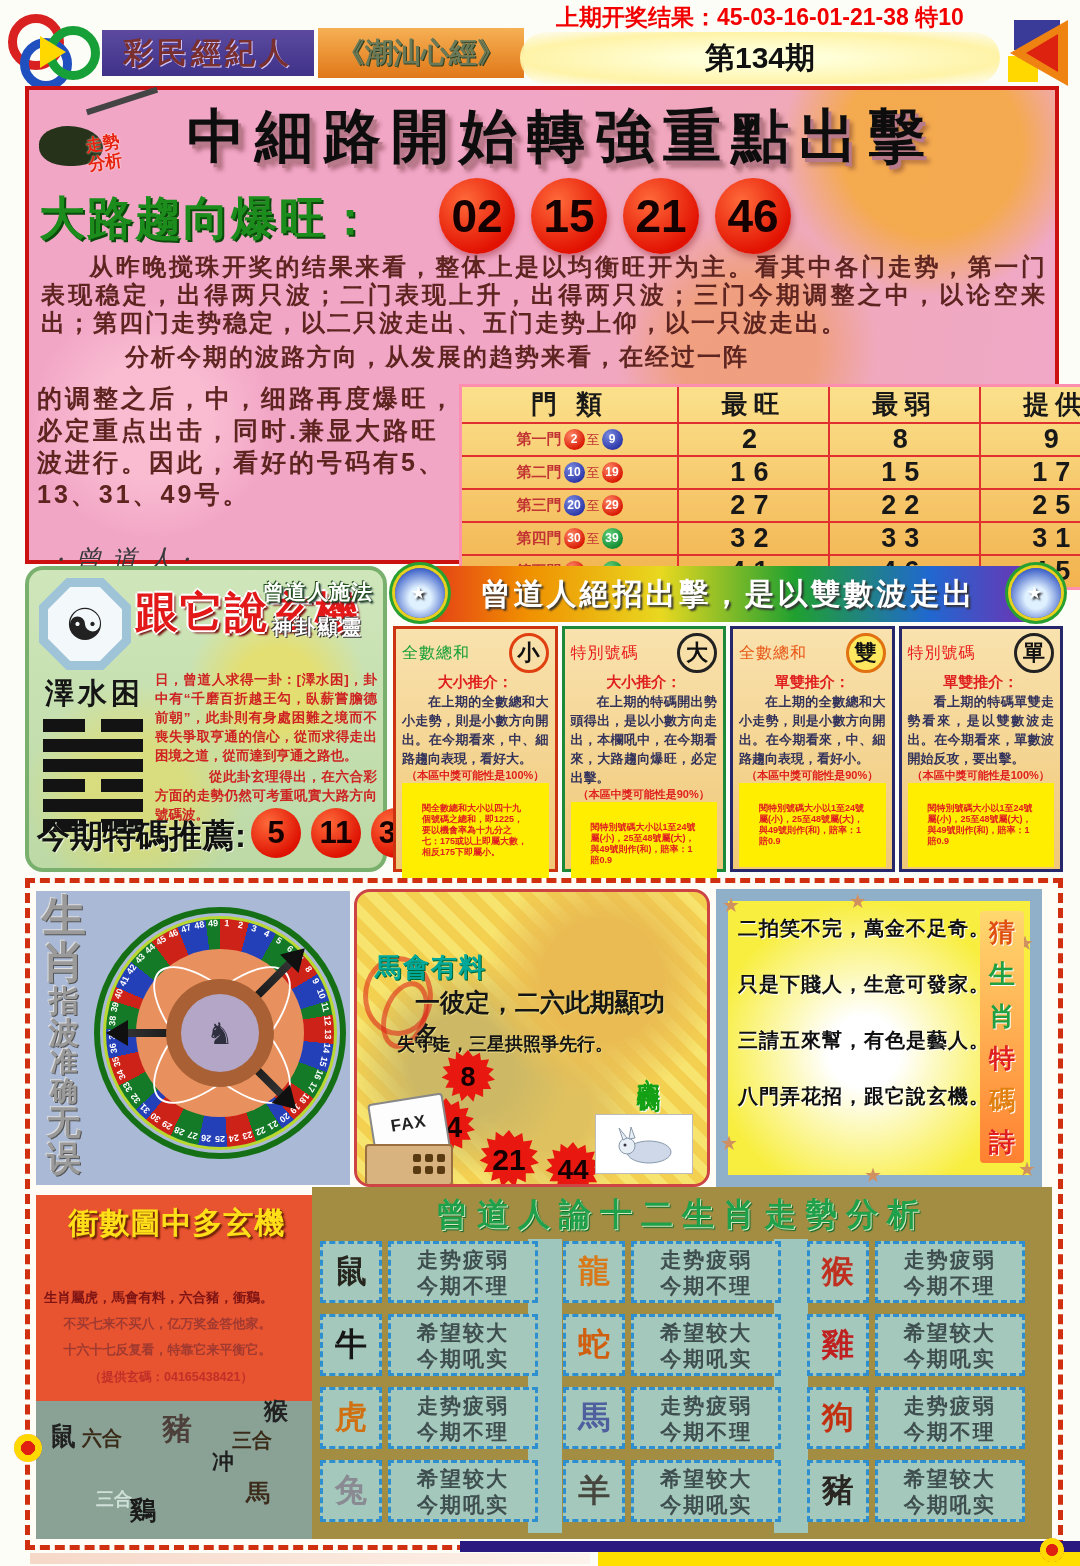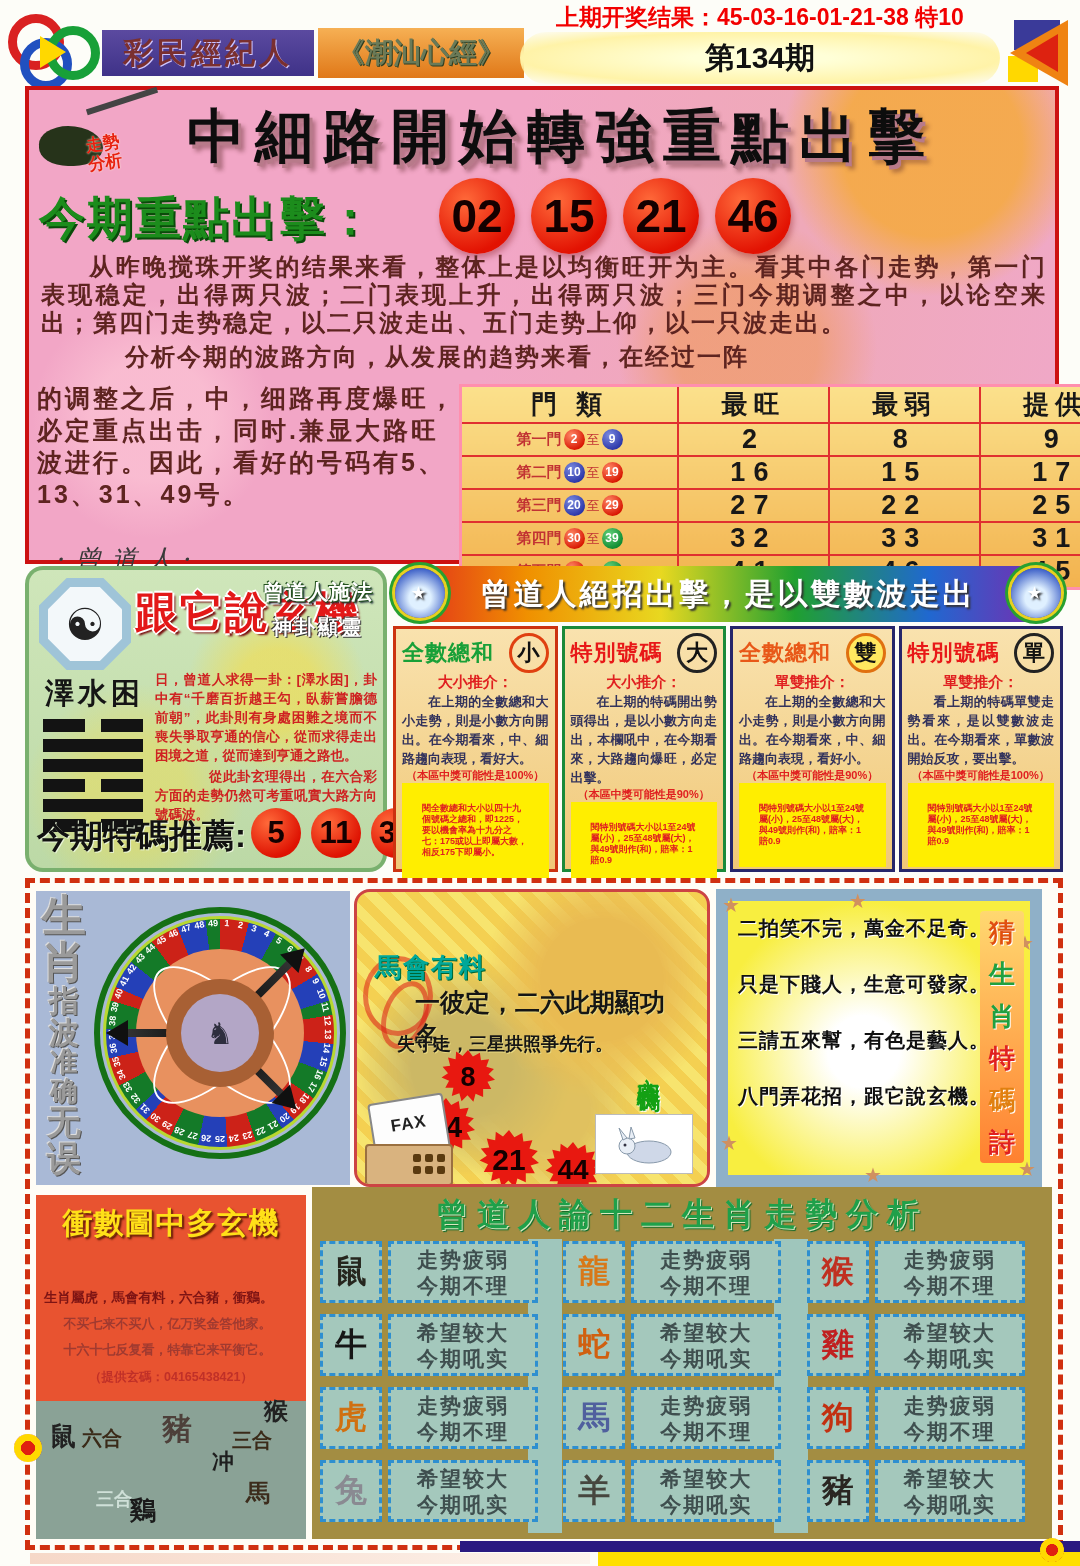--- a/index.html
+++ b/index.html
@@ -101,21 +101,21 @@
     color:#fff;font-size:30px;font-weight:bold;letter-spacing:3px;text-shadow:2px 2px 2px #333;}
   .badge-sun{position:absolute;top:2px;width:50px;height:50px;border-radius:50%;
     background:radial-gradient(circle at 50% 60%,#dff0ff 28%,#3f62c8 75%);
     box-shadow:0 0 0 3px #e8d020,0 0 0 6px #28a030;color:#fff;font-size:15px;text-align:center;line-height:50px;}
   .bs-l{left:2px;} .bs-r{right:2px;}
   .zcols{position:absolute;left:0;top:60px;width:670px;height:246px;display:flex;gap:4px;}
   .zcol{flex:1;box-sizing:border-box;border:3px solid #333;background:linear-gradient(#f9e2ae,#f0c878);
     display:flex;flex-direction:column;padding:4px 6px;}
   .zc0{border-color:#cc3311;} .zc1{border-color:#1a8a3a;} .zc2{border-color:#26266a;} .zc3{border-color:#26266a;}
   .zhead{display:flex;align-items:center;justify-content:space-between;height:40px;}
-  .ztitle{font-size:22px;font-weight:bold;letter-spacing:1px;}
+  .ztitle{font-size:16px;font-weight:normal;letter-spacing:1px;}
   .zc0 .ztitle{color:#18a038;} .zc1 .ztitle{color:#e81818;} .zc2 .ztitle{color:#e85818;} .zc3 .ztitle{color:#e81818;}
   .zbadge{width:34px;height:34px;border-radius:50%;border:3px solid #222;color:#111;font-size:22px;font-weight:bold;text-align:center;line-height:34px;flex:0 0 auto;}
   .zc0 .zbadge{border-color:#e04010;} .zc2 .zbadge{border-color:#e07010;background:#ffe860;}
   .zsub{color:#e02020;font-size:15px;font-weight:bold;text-align:center;height:20px;}
   .zbody{color:#33335c;font-size:13px;font-weight:bold;line-height:19px;text-align:justify;text-indent:2em;flex:1;}
   .zchance{color:#e02020;font-size:11px;font-weight:bold;text-align:center;white-space:nowrap;height:18px;}
   .znote{background:#ffee00;color:#e02020;font-size:9px;font-weight:bold;line-height:11px;padding:20px;}
   
   .bottom-frame{left:25px;top:878px;width:1038px;height:672px;border:5px dashed #d03010;box-sizing:border-box;background:#fffdf6;}
   
@@ -168,21 +168,21 @@
     background:radial-gradient(circle at 45% 55%,#ffffff 0 36px,#f8ee40 150px);}
   .poem-lines{position:absolute;left:10px;top:14px;width:230px;}
   .poem-line{color:#101010;font-size:20px;font-weight:bold;letter-spacing:1px;margin-bottom:29px;white-space:nowrap;text-shadow:1px 1px 0 #fff;}
   .poem-vert{position:absolute;right:6px;top:10px;width:44px;height:252px;background:linear-gradient(180deg,#ffd870,#ff8030);
     display:flex;flex-direction:column;align-items:center;justify-content:space-around;border-radius:4px;}
   .poem-vert span{font-size:26px;font-weight:bold;font-family:"DejaVu Serif",serif;text-shadow:1px 1px 0 #fff;}
   .poem-star{position:absolute;color:#d09060;font-size:20px;}
   .ps1{left:-6px;top:-8px;} .ps2{right:-4px;top:30px;} .ps3{left:40%;top:-12px;} .ps4{left:-8px;bottom:20px;} .ps5{right:-6px;bottom:-6px;} .ps6{left:45%;bottom:-12px;}
   
   .chong-panel{left:6px;top:312px;width:270px;height:344px;overflow:hidden;
-    background:linear-gradient(#e85330 0 60%,#8aa296 60% 100%);}
+    background:linear-gradient(#e85330 0 60%,#8aa296 60% 100%);padding-left:12px;}
   .chong-title{position:absolute;left:0;top:8px;width:100%;text-align:center;color:#ffe018;font-size:30px;font-weight:bold;letter-spacing:1px;white-space:nowrap;
     text-shadow:1px 1px 0 #803010,2px 2px 2px #5a1800;}
   .chong-lines{position:absolute;left:8px;top:94px;width:254px;}
   .chong-lines div{font-weight:bold;}
   .cl0{color:#7e1414;font-size:13.5px;}
   .cl1,.cl2{color:#a03a30;font-size:13px;text-indent:1.5em;margin-top:8px;}
   .cl3{color:#c03028;font-size:12.5px;text-align:center;margin-top:10px;}
   .chong-mark{position:absolute;font-weight:bold;}
   .cm-rat{left:14px;top:224px;font-size:26px;color:#222;}
   .cm-liuhe{left:46px;top:230px;font-size:20px;color:#3a2a18;}
@@ -237,21 +237,21 @@
   </div>
 
   <div class="abs main-panel">
     <div class="abs frog">
       <span class="body"></span>
         <span class="spear"></span>
       <span class="stamp"><span>走勢</span><br><span>分析</span></span>
     </div>
     <div class="abs headline">中細路開始轉強重點出擊</div>
     <div class="abs focus-row">
-      <span class="focus-label">今期重點出擊：</span>
+      <span class="focus-label">大路趨向爆旺：</span>
       <span class="focus-nums" id="focus-nums">
           <span class="big-ball">02</span>
           <span class="big-ball">15</span>
           <span class="big-ball">21</span>
           <span class="big-ball">46</span>
         </span>
     </div>
     <div class="abs main-paras">
       <p class="p1">从昨晚搅珠开奖的结果来看，整体上是以均衡旺开为主。看其中各门走势，第一门表现稳定，出得两只波；二门表现上升，出得两只波；三门今期调整之中，以论空来出；第四门走势稳定，以二只波走出、五门走势上仰，以一只波走出。</p>
       <p class="p2">分析今期的波路方向，从发展的趋势来看，在经过一阵</p>

